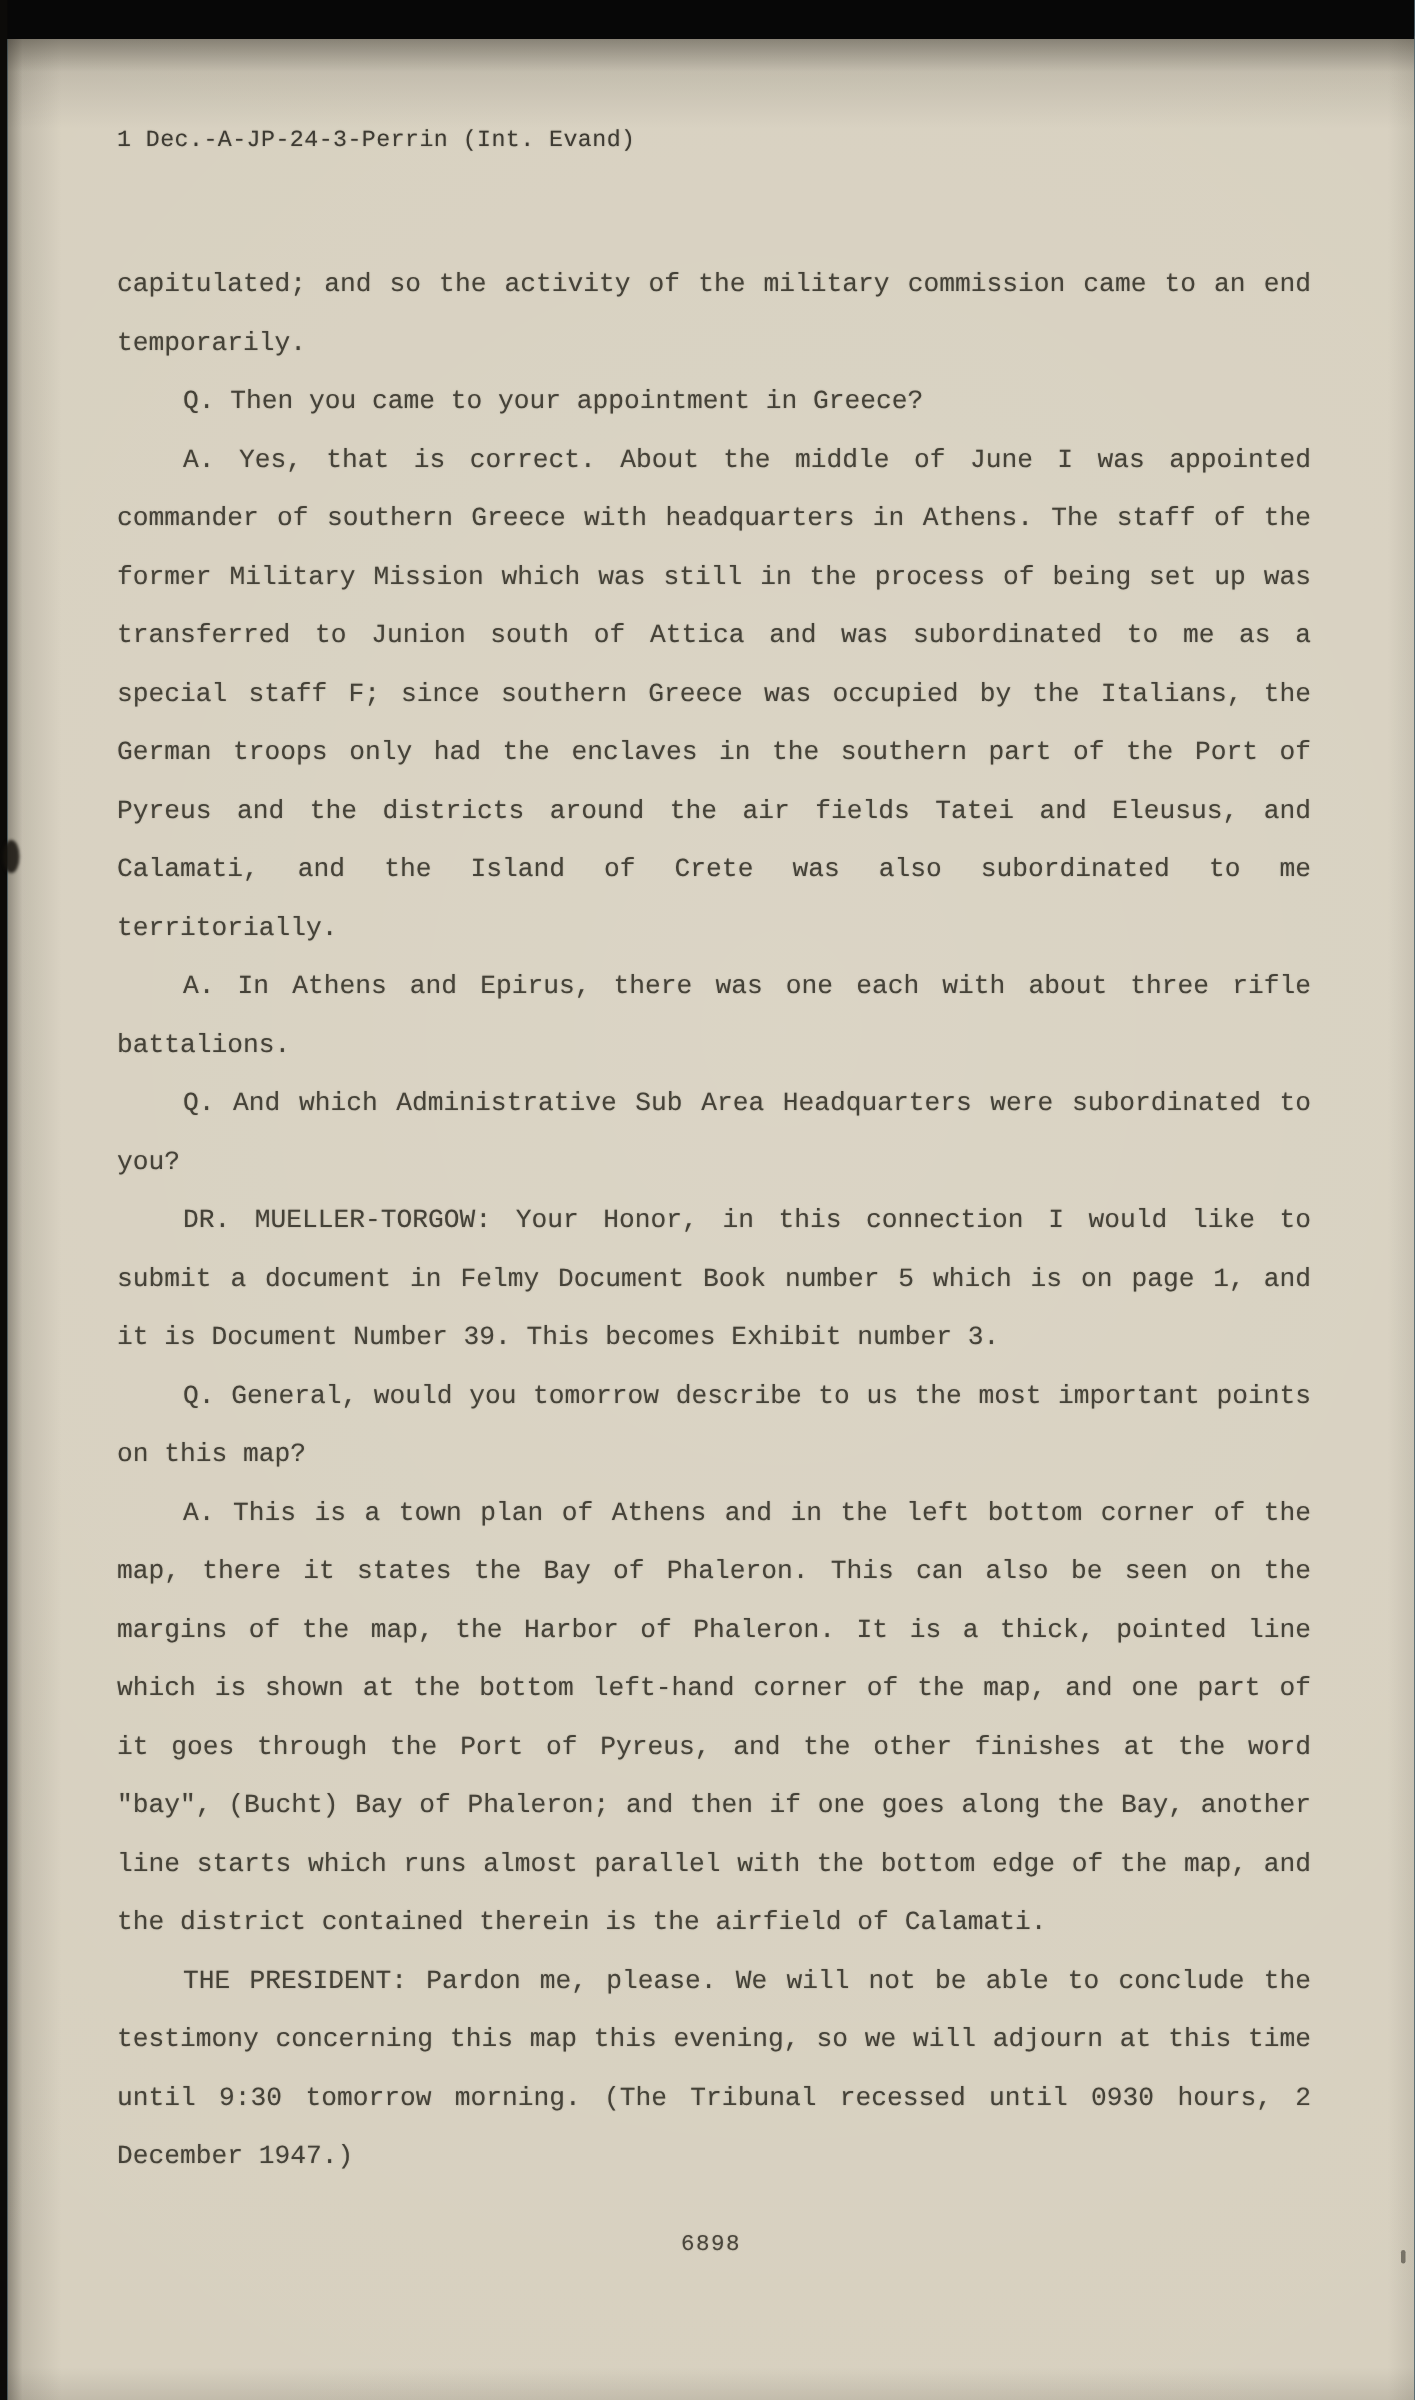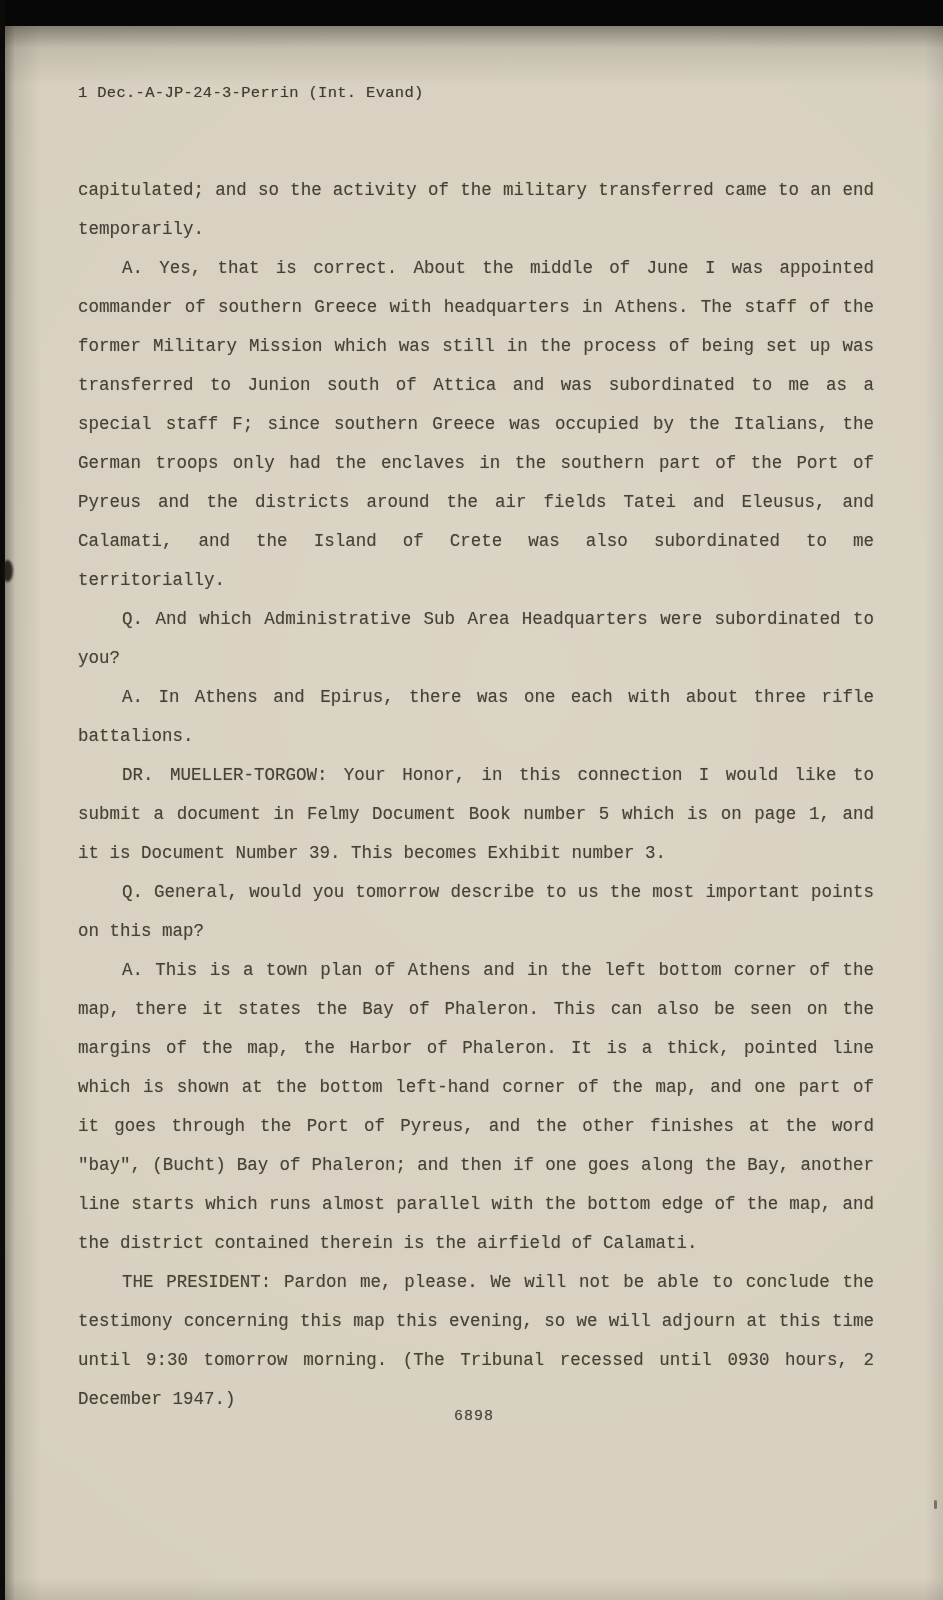--- a/index.html
+++ b/index.html
@@ -77,21 +77,21 @@
   }
   .transcript-body p {
     margin: 0;
   }
   .transcript-body p.indent {
     text-indent: 44px;
   }
   .page-number {
     position: absolute;
     left: 0; right: 0;
-    top: 1384px;
+    top: 1464px;
     text-align: center;
     font-size: 15px;
     letter-spacing: 1px;
     color: #4a463c;
     text-shadow: 0 0 1px rgba(74,70,60,0.45);
   }
 </style>
 </head>
 <body>
 
@@ -99,24 +99,25 @@
   <div class="top-edge"></div>
   <div class="left-edge"></div>
 
   <div class="paper">
 
     <header class="page-header">
       <div>1 Dec.-A-JP-24-3-Perrin  (Int. Evand)</div>
     </header>
 
     <main class="transcript-body">
-      <p>capitulated; and so the activity of the military transferred came to an end temporarily.</p>
+      <p>capitulated; and so the activity of the military commission came to an end temporarily.</p>
+      <p class="indent">Q.  Then you came to your appointment in Greece?</p>
       <p class="indent">A.  Yes, that is correct.  About the middle of June I was appointed commander of southern Greece with headquarters in Athens.  The staff of the former Military Mission which was still in the process of being set up was transferred to Junion south of Attica and was subordinated to me as a special staff F; since southern Greece was occupied by the Italians, the German troops only had the enclaves in the southern part of the Port of Pyreus and the districts around the air fields Tatei and Eleusus, and Calamati, and the Island of Crete was also subordinated to me territorially.</p>
+      <p class="indent">A.  In Athens and Epirus, there was one each with about three rifle battalions.</p>
       <p class="indent">Q.  And which Administrative Sub Area Headquarters were subordinated to you?</p>
-      <p class="indent">A.  In Athens and Epirus, there was one each with about three rifle battalions.</p>
       <p class="indent">DR. MUELLER-TORGOW:  Your Honor, in this connection I would like to submit a document in Felmy Document Book number 5 which is on page 1, and it is Document Number 39.  This becomes Exhibit number 3.</p>
       <p class="indent">Q.  General, would you tomorrow describe to us the most important points on this map?</p>
       <p class="indent">A.  This is a town plan of Athens and in the left bottom corner of the map, there it states the Bay of Phaleron.  This can also be seen on the margins of the map, the Harbor of Phaleron.  It is a thick, pointed line which is shown at the bottom left-hand corner of the map, and one part of it goes through the Port of Pyreus, and the other finishes at the word "bay", (Bucht) Bay of Phaleron; and then if one goes along the Bay, another line starts which runs almost parallel with the bottom edge of the map, and the district contained therein is the airfield of Calamati.</p>
       <p class="indent">THE PRESIDENT:  Pardon me, please.  We will not be able to conclude the testimony concerning this map this evening, so we will adjourn at this time until 9:30 tomorrow morning.  (The Tribunal recessed until 0930 hours, 2 December 1947.)</p>
     </main>
 
     <footer>
       <div class="page-number">6898</div>
     </footer>
 

